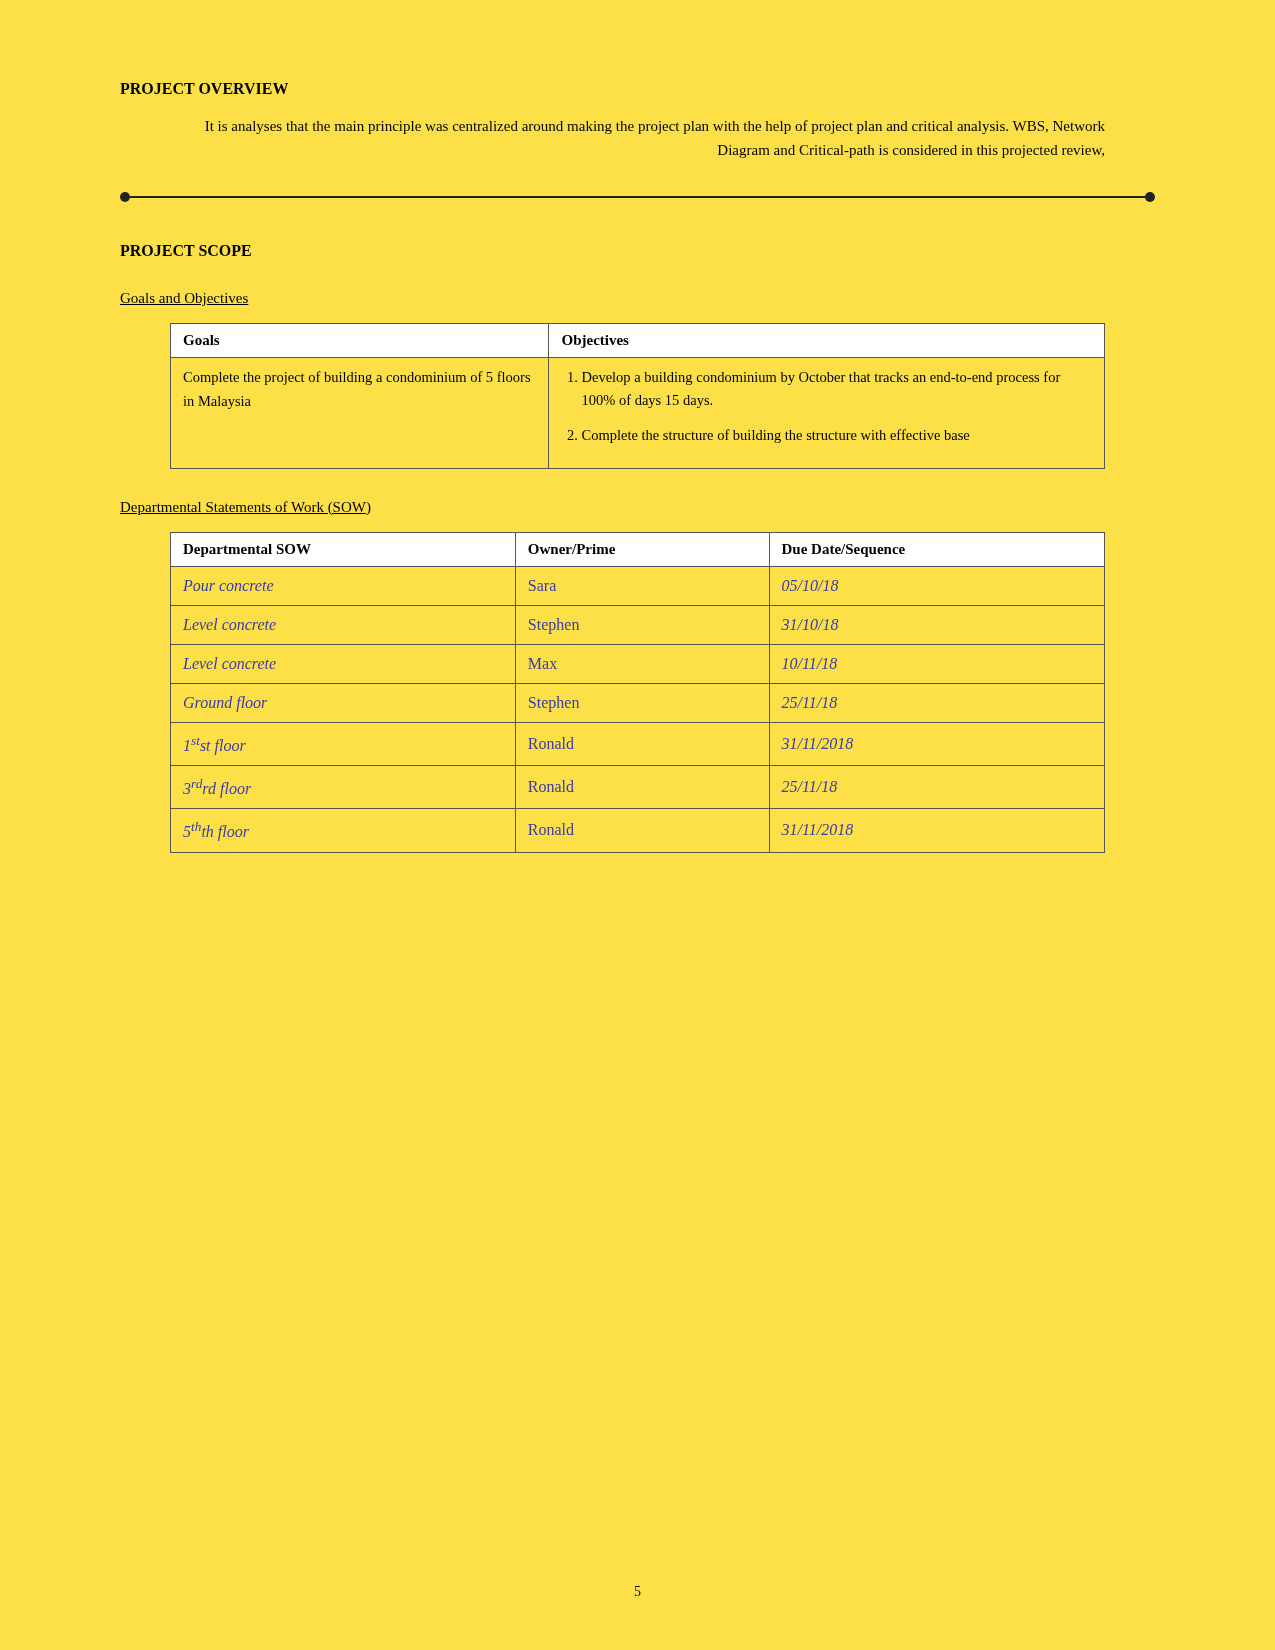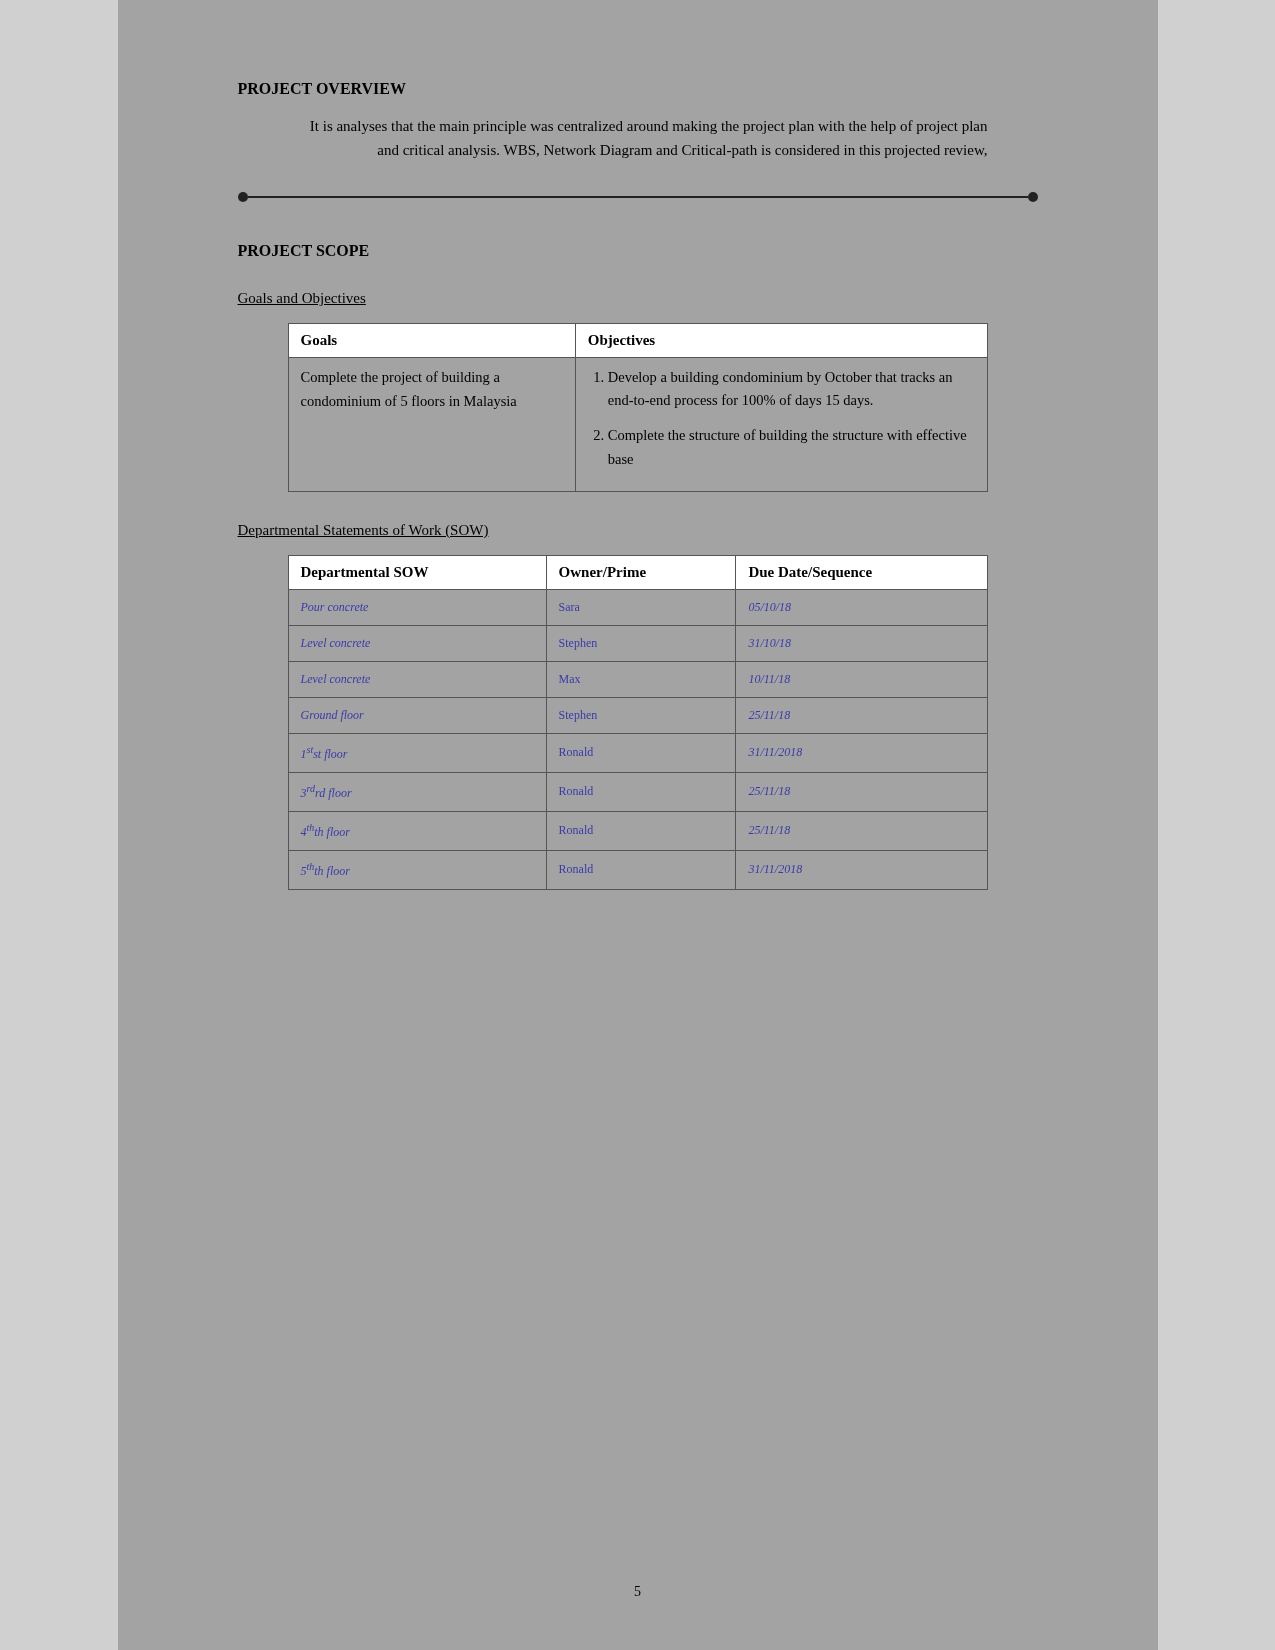--- a/index.html
+++ b/index.html
@@ -11,23 +11,23 @@
     body {
       background: #d0d0d0;
       display: flex;
       justify-content: center;
       align-items: flex-start;
       min-height: 100vh;
       font-family: "Times New Roman", Times, serif;
     }
 
     .page {
-      width: 1040px;
+      width: 1275px;
       min-height: 1650px;
-      background: #a3a3a3;
+      background: #fde047;
       padding: 80px 120px 80px 120px;
       position: relative;
     }
 
     
     .section-title {
       font-weight: bold;
       font-size: 16px;
       margin-bottom: 16px;
     }
@@ -113,21 +113,21 @@
 
     .goals-table td ol li {
       margin-bottom: 12px;
       line-height: 1.6;
     }
 
     
     .sow-table td {
       color: #3a3aaa;
       font-style: italic;
-      font-size: 12px;
+      font-size: 16px;
       vertical-align: middle;
       padding: 10px 12px;
     }
 
     .sow-table th {
       background: #fff;
       margin-left: 48px;
     }
 
     .sow-table td.owner {
@@ -231,25 +231,20 @@
               <td style="font-style: italic; color: rgb(58, 58, 170);">1<sup>st</sup>st floor</td>
               <td class="owner" style="font-style: normal; color: rgb(58, 58, 170);">Ronald</td>
               <td class="duedate" style="font-style: italic; color: rgb(58, 58, 170);">31/11/2018</td>
             </tr>
             <tr>
               <td style="font-style: italic; color: rgb(58, 58, 170);">3<sup>rd</sup>rd floor</td>
               <td class="owner" style="font-style: normal; color: rgb(58, 58, 170);">Ronald</td>
               <td class="duedate" style="font-style: italic; color: rgb(58, 58, 170);">25/11/18</td>
             </tr>
             <tr>
-              <td style="font-style: italic; color: rgb(58, 58, 170);">4<sup>th</sup>th floor</td>
-              <td class="owner" style="font-style: normal; color: rgb(58, 58, 170);">Ronald</td>
-              <td class="duedate" style="font-style: italic; color: rgb(58, 58, 170);">25/11/18</td>
-            </tr>
-            <tr>
               <td style="font-style: italic; color: rgb(58, 58, 170);">5<sup>th</sup>th floor</td>
               <td class="owner" style="font-style: normal; color: rgb(58, 58, 170);">Ronald</td>
               <td class="duedate" style="font-style: italic; color: rgb(58, 58, 170);">31/11/2018</td>
             </tr>
           </tbody>
       </table>
     </div>
 
   </div>
 

